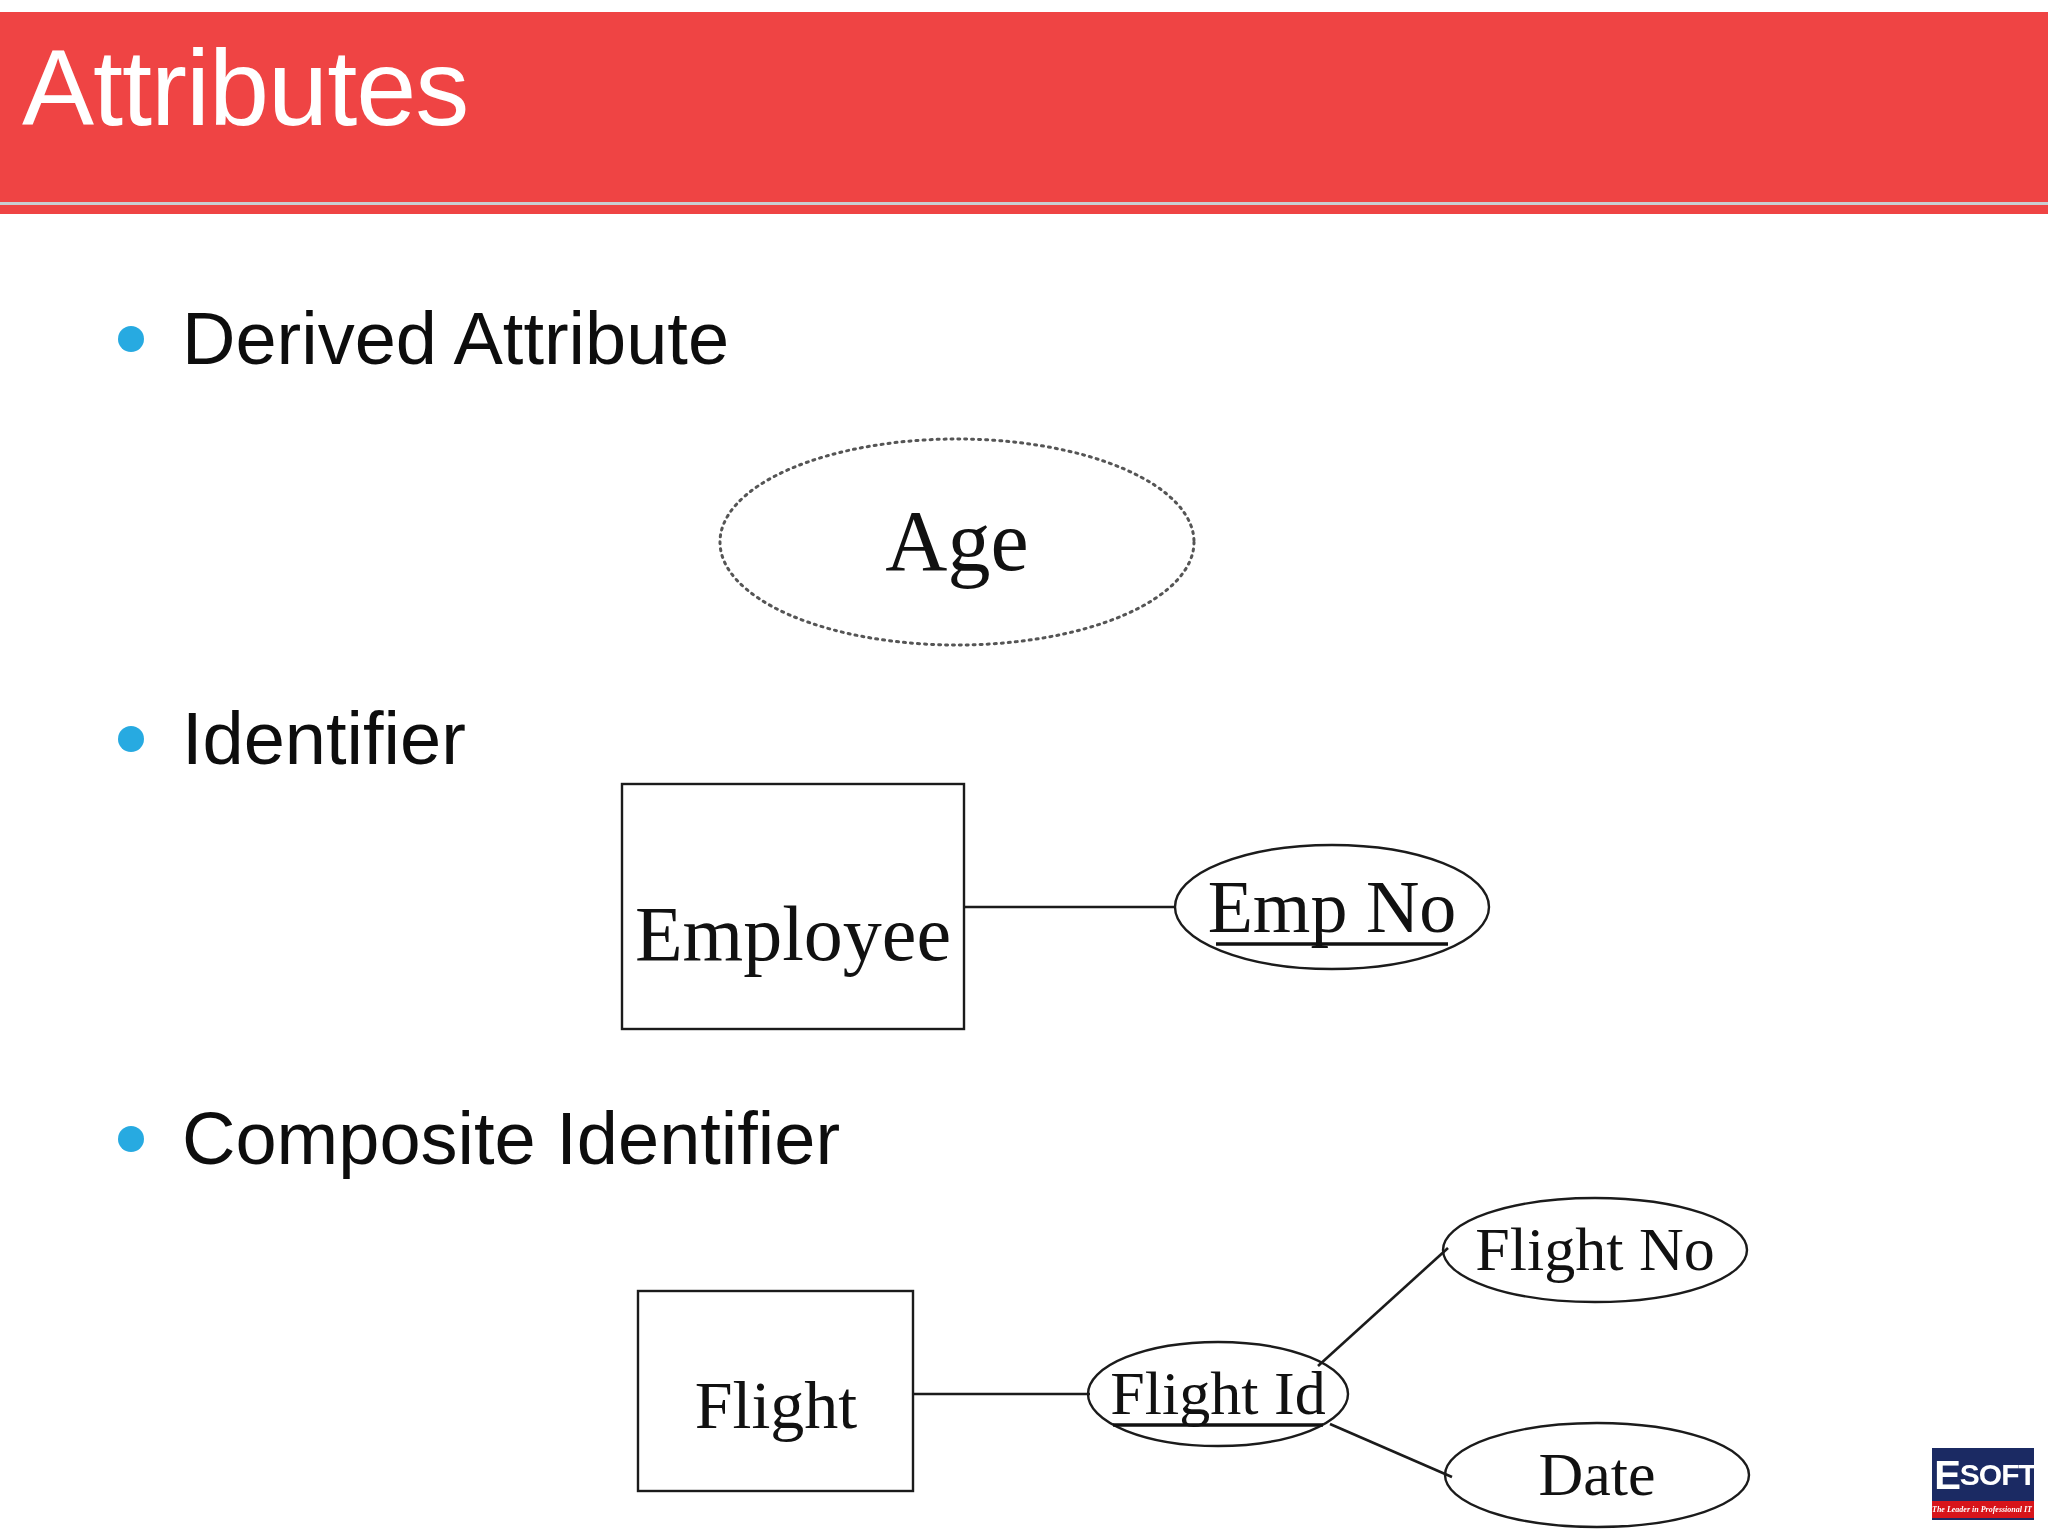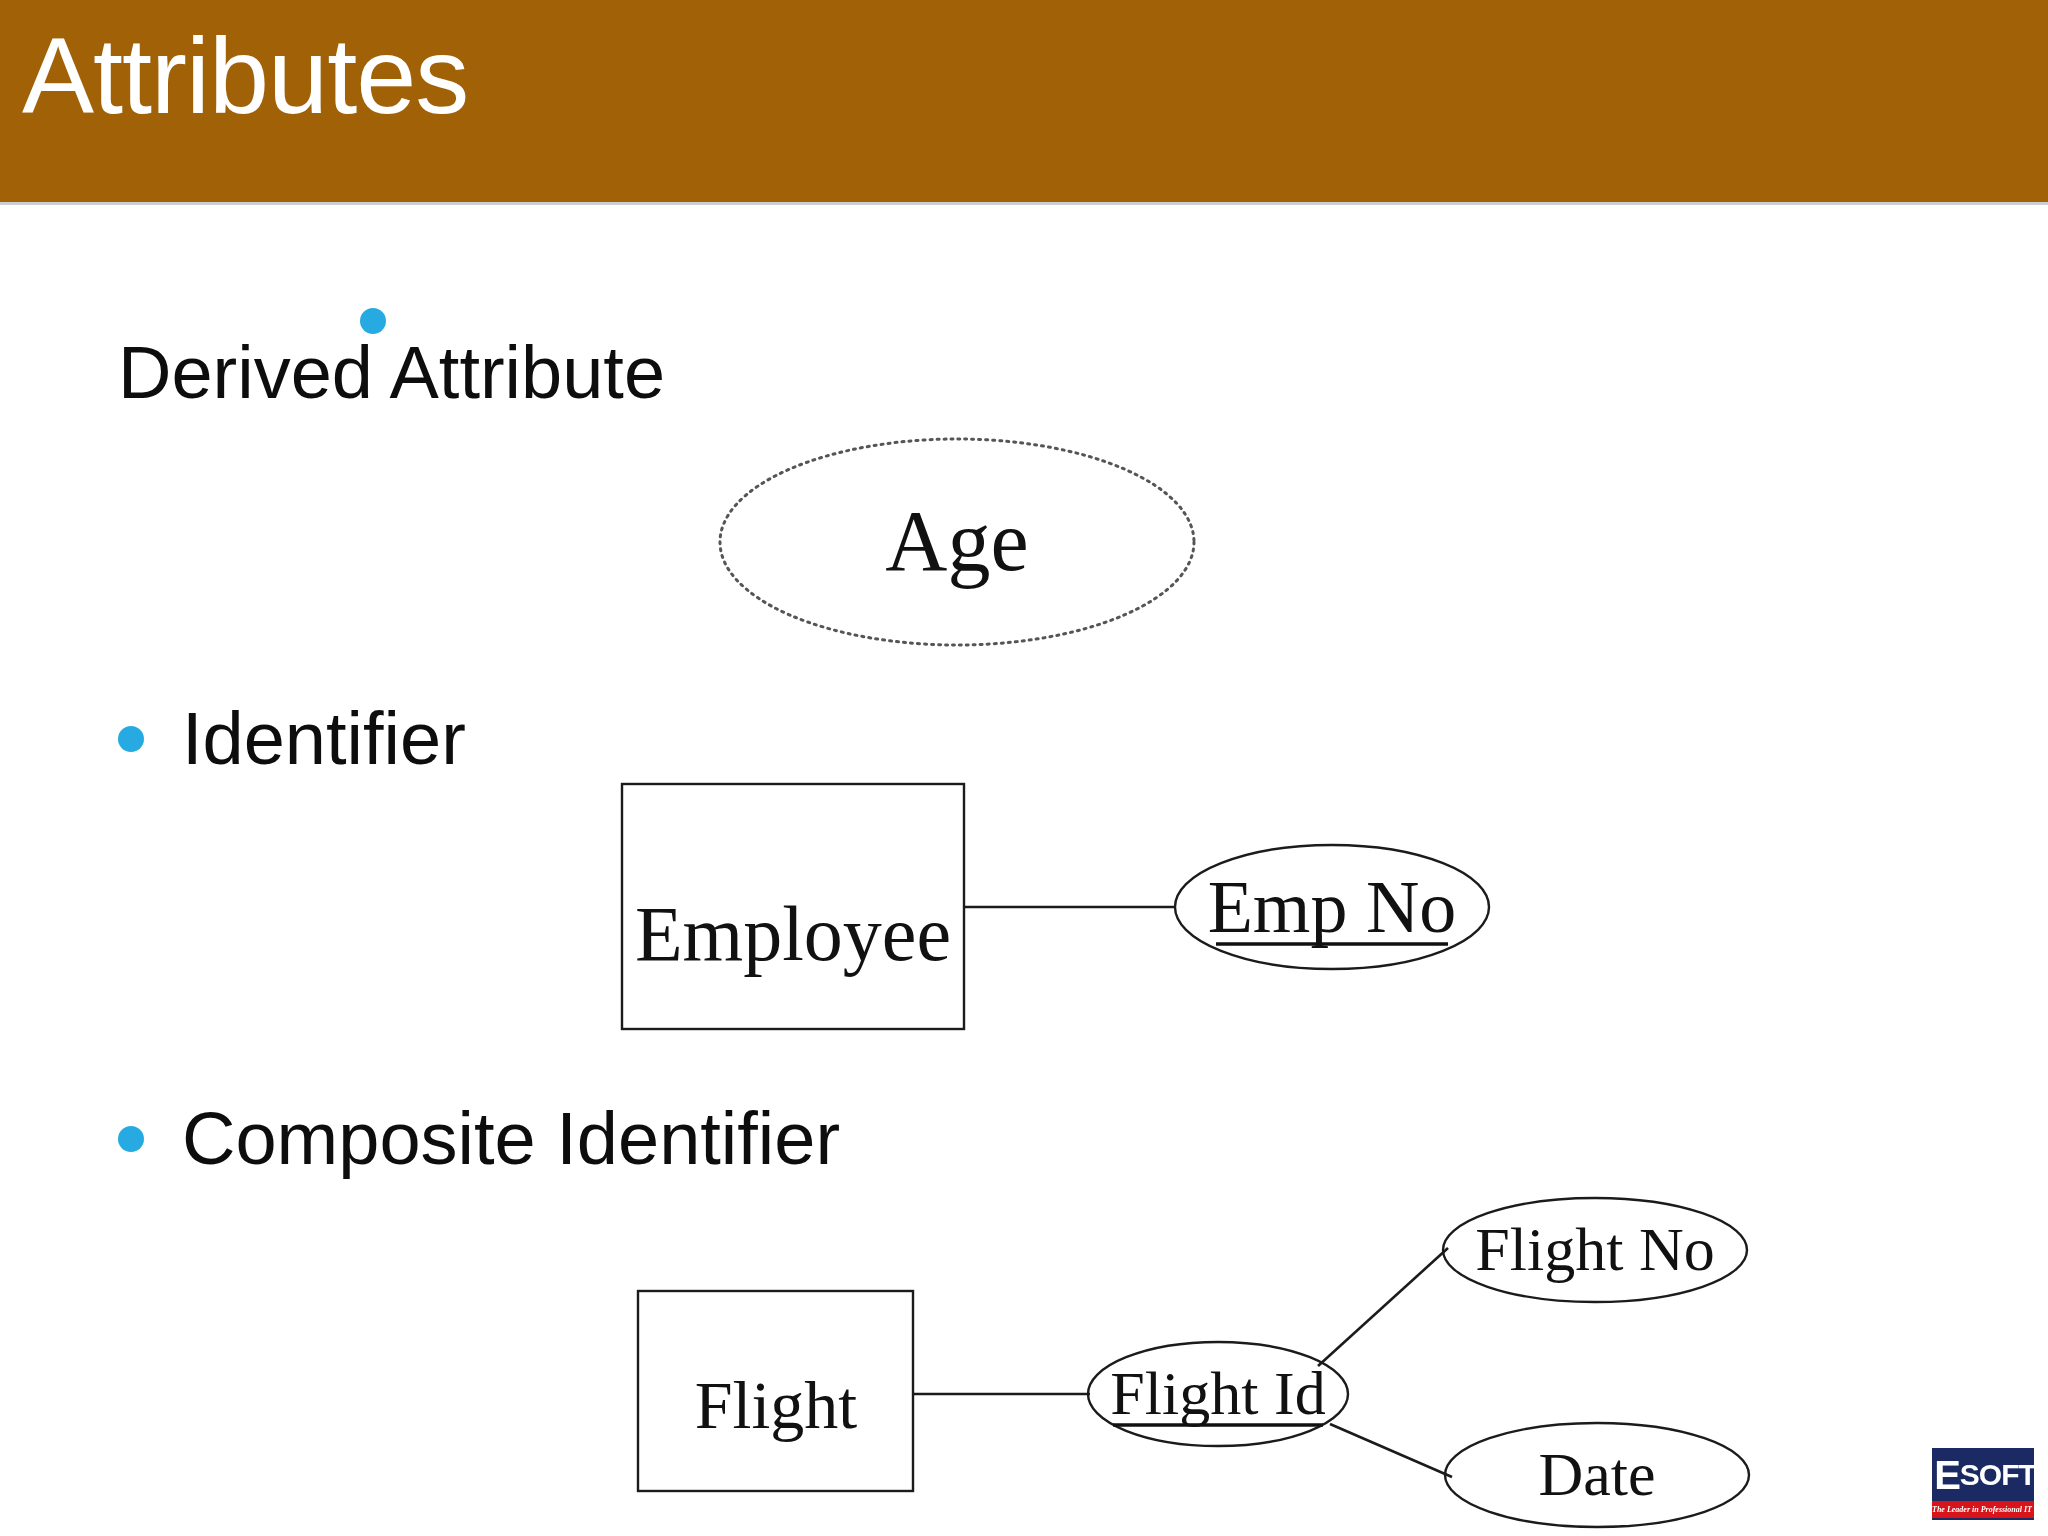--- a/index.html
+++ b/index.html
@@ -14,24 +14,24 @@
     position: relative;
     width: 2048px;
     height: 1536px;
     background: #ffffff;
     overflow: hidden;
   }
   
   .title-bar {
     position: absolute;
     left: 0;
-    top: 0;
+    top: 12px;
     width: 2048px;
     height: 202px;
-    background: #a16207;
+    background: #ef4444;
   }
   .title-text {
     position: absolute;
     left: 22px;
     top: 22px;
     font-size: 108px;
     line-height: 1.0;
     color: #ffffff;
     font-weight: 400;
     letter-spacing: -1px;
@@ -59,21 +59,21 @@
     flex: none;
     margin-right: 38px;
   }
   .bullet-label {
     font-size: 74px;
     line-height: 1.05;
     color: #0d0d0d;
     font-weight: 400;
     white-space: nowrap;
   }
-  #bullet-derived { left: 118px; top: 308px; flex-direction: column; }
+  #bullet-derived { left: 118px; top: 300px; }
   #bullet-identifier { left: 118px; top: 700px; }
   #bullet-composite { left: 118px; top: 1100px; }
 
   
   .diagram {
     position: absolute;
     left: 0;
     top: 0;
     width: 2048px;
     height: 1536px;

